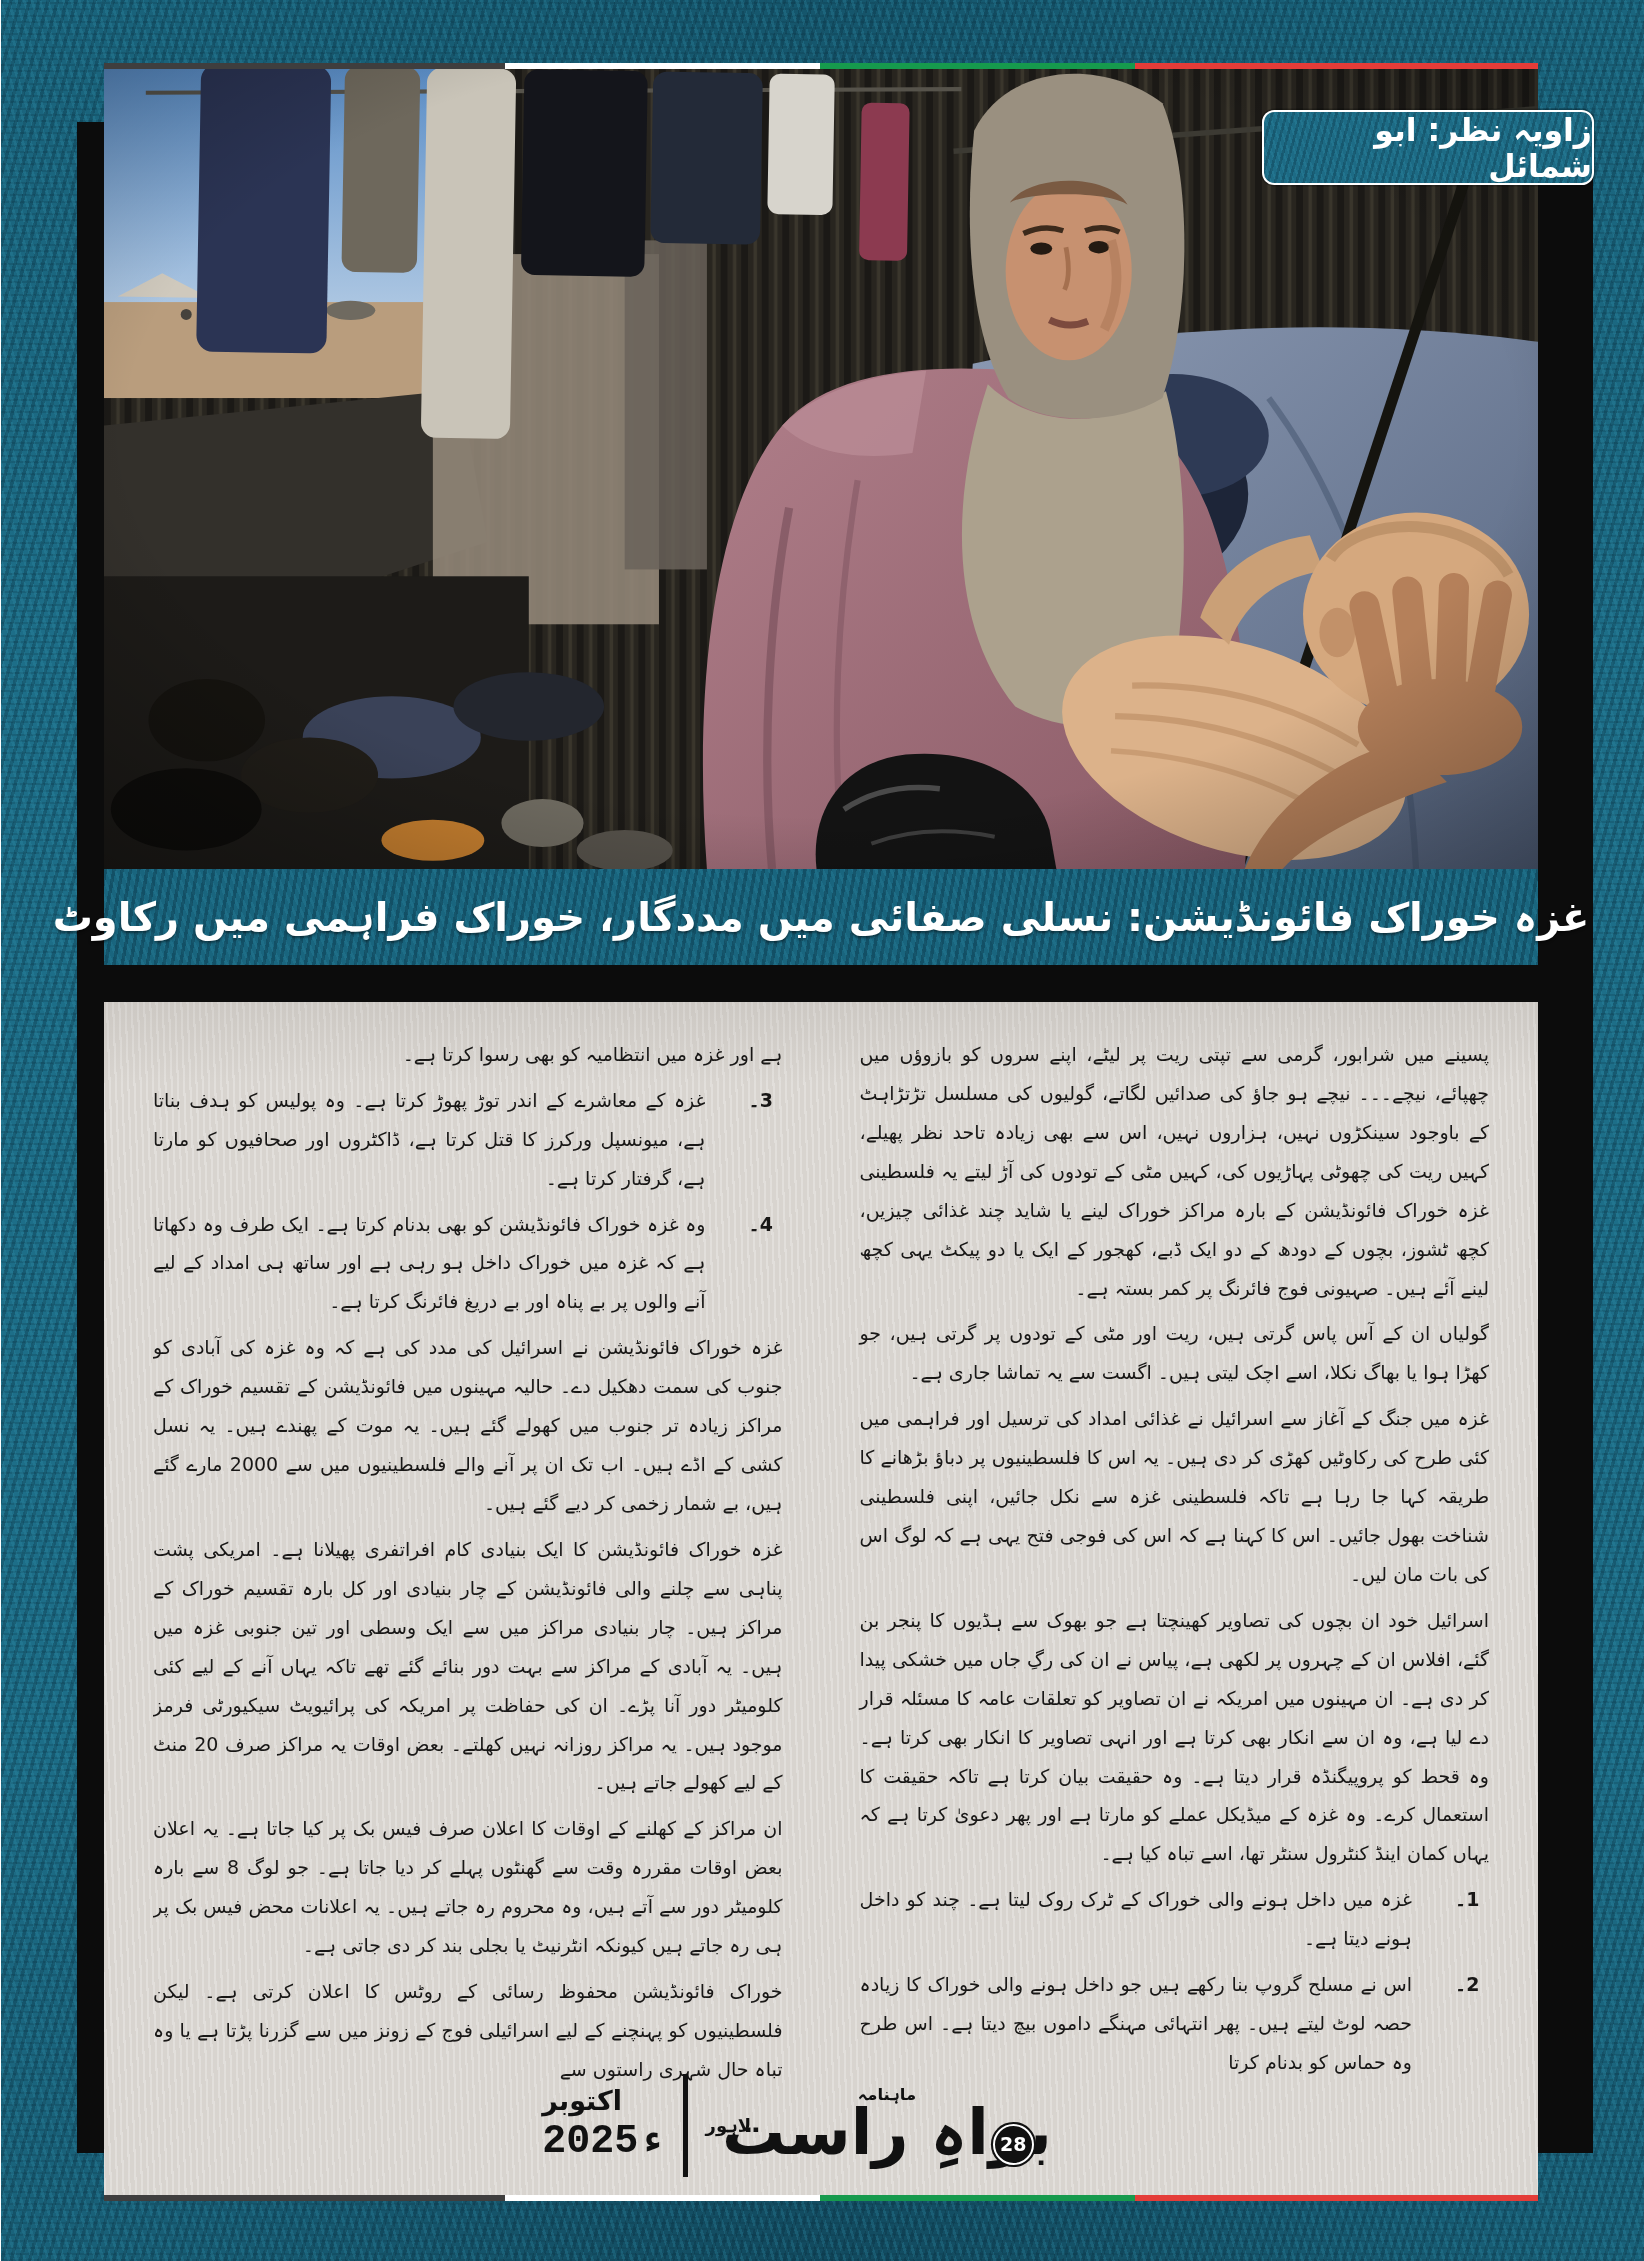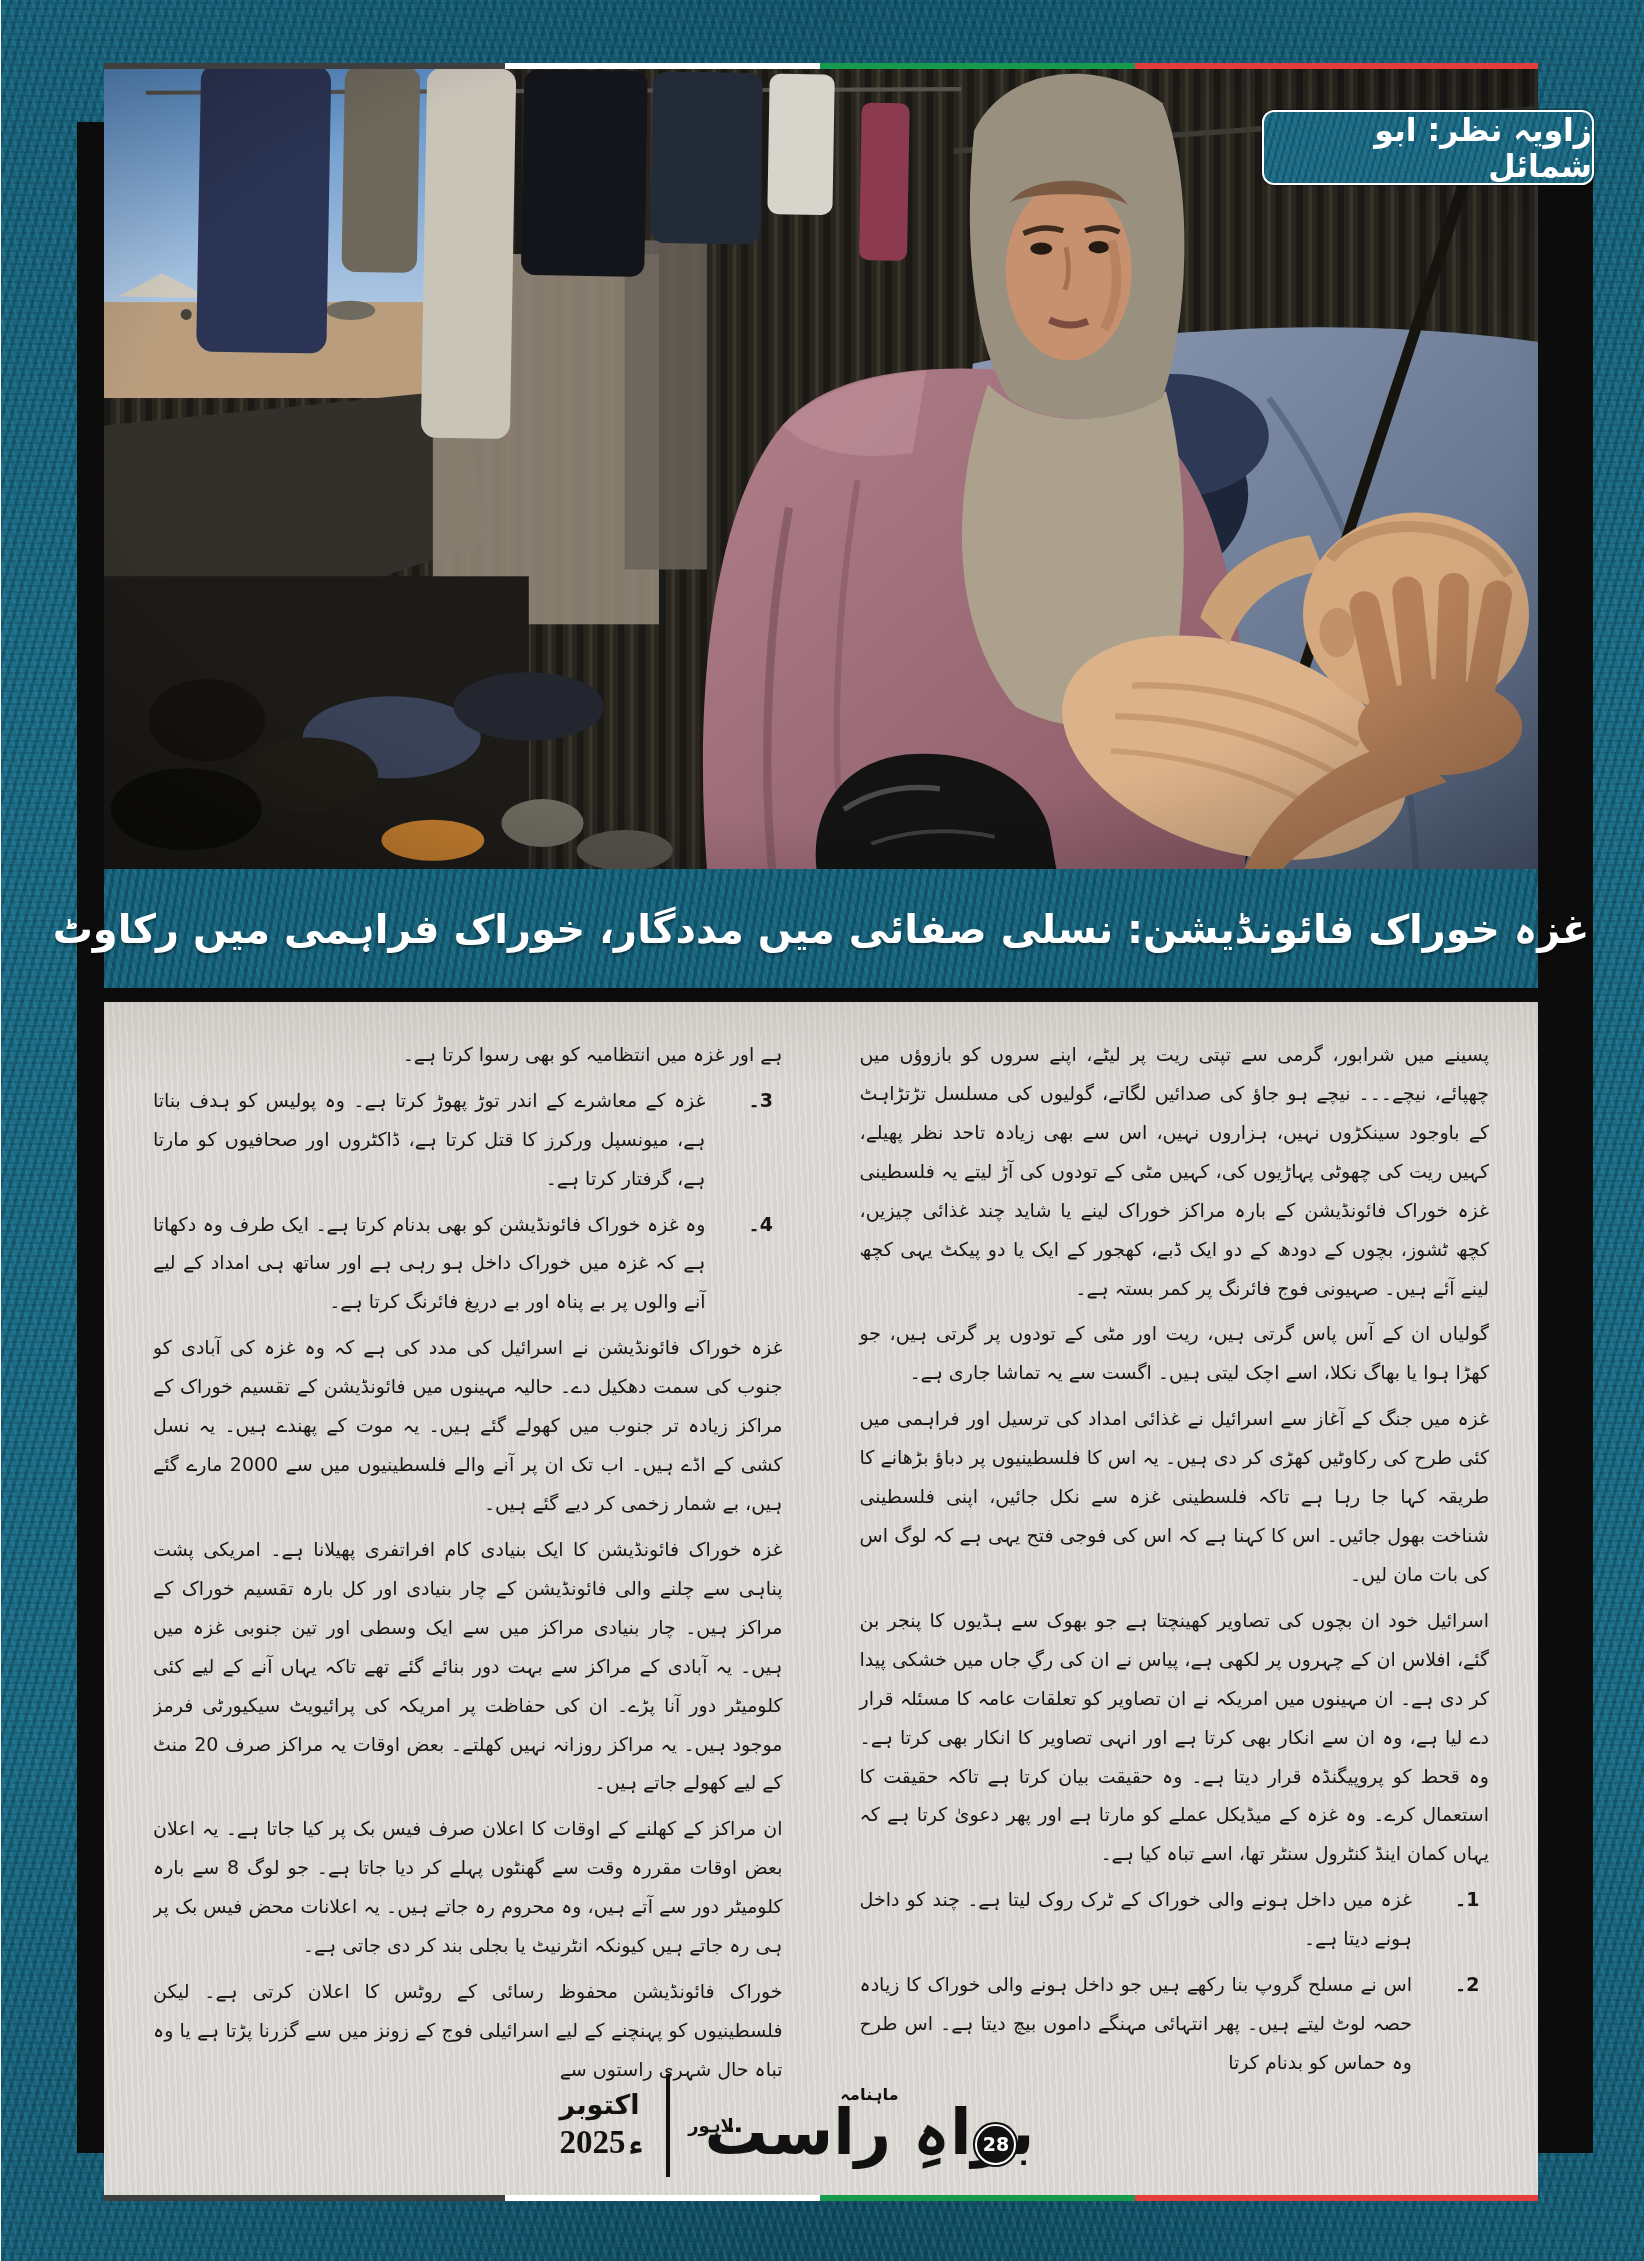--- a/index.html
+++ b/index.html
@@ -45,21 +45,21 @@
       repeating-linear-gradient(105deg, rgba(8,44,60,0.30) 0 2.7px, rgba(0,0,0,0) 2.7px 6.9px),
       repeating-linear-gradient(70deg, rgba(46,138,164,0.30) 0 2.1px, rgba(0,0,0,0) 2.1px 5.5px);
     border:2.7px solid #ffffff;border-radius:12.3px;
     display:flex;align-items:center;justify-content:center;
     color:#ffffff;font-size:31.5px;font-weight:bold;direction:rtl;
     box-shadow:0 0 0 1.4px rgba(0,0,0,.25);
     margin-top:9px;
   }
   
   .headline-band{
-    position:absolute;top:806px;left:0;width:1434px;height:119px;
+    position:absolute;top:806px;left:0;width:1434px;height:96px;
     background-color:#19657e;
     background-image:
       repeating-linear-gradient(100deg, rgba(6,40,56,0.35) 0 3.4px, rgba(0,0,0,0) 3.4px 8.2px),
       repeating-linear-gradient(65deg, rgba(42,130,156,0.30) 0 2.7px, rgba(0,0,0,0) 2.7px 6.9px);
     display:flex;align-items:center;justify-content:center;
   }
   .headline{
     color:#ffffff;font-size:40px;font-weight:bold;direction:rtl;white-space:nowrap;
     text-shadow:0 2.1px 2.7px rgba(0,0,0,.45);
   }
@@ -82,21 +82,21 @@
   .col p{margin:0 0 6.9px 0;}
   .li{position:relative;padding-right:77px;margin:0 0 6.9px 0;}
   .li .num{position:absolute;right:9.6px;top:0;font-weight:bold;}
   
   .footer{
     position:absolute;bottom:18px;left:0;width:1434px;
     display:flex;justify-content:center;align-items:center;gap:20.6px;direction:ltr;
   }
   .date-block{text-align:left;color:#111;font-weight:bold;line-height:1.25;}
   .date-month{font-size:27px;}
-  .date-year{font-size:33px;font-family:Liberation Serif, serif;}
+  .date-year{font-size:40px;font-family:Liberation Mono, monospace;}
   .footer-sep{width:4.8px;height:103px;background:#111;}
   .logo-block{position:relative;direction:rtl;text-align:center;color:#111;padding:0 48px 0 13.7px;}
   .logo-monthly{font-size:16.4px;font-weight:bold;display:block;margin-bottom:-4.1px;}
   .logo-name{font-size:63px;font-weight:bold;line-height:1.05;display:block;letter-spacing:-1.4px;}
   .logo-city{position:absolute;top:30px;left:-2.7px;font-size:18px;font-weight:bold;}
   .logo-page-circle{
     position:absolute;bottom:1.4px;right:66px;width:37px;height:37px;border-radius:50%;
     background:#111;border:2.7px solid #fff;color:#fff;font-size:19px;font-weight:bold;
     display:flex;align-items:center;justify-content:center;box-shadow:0 0 0 2.1px #111;
   }

